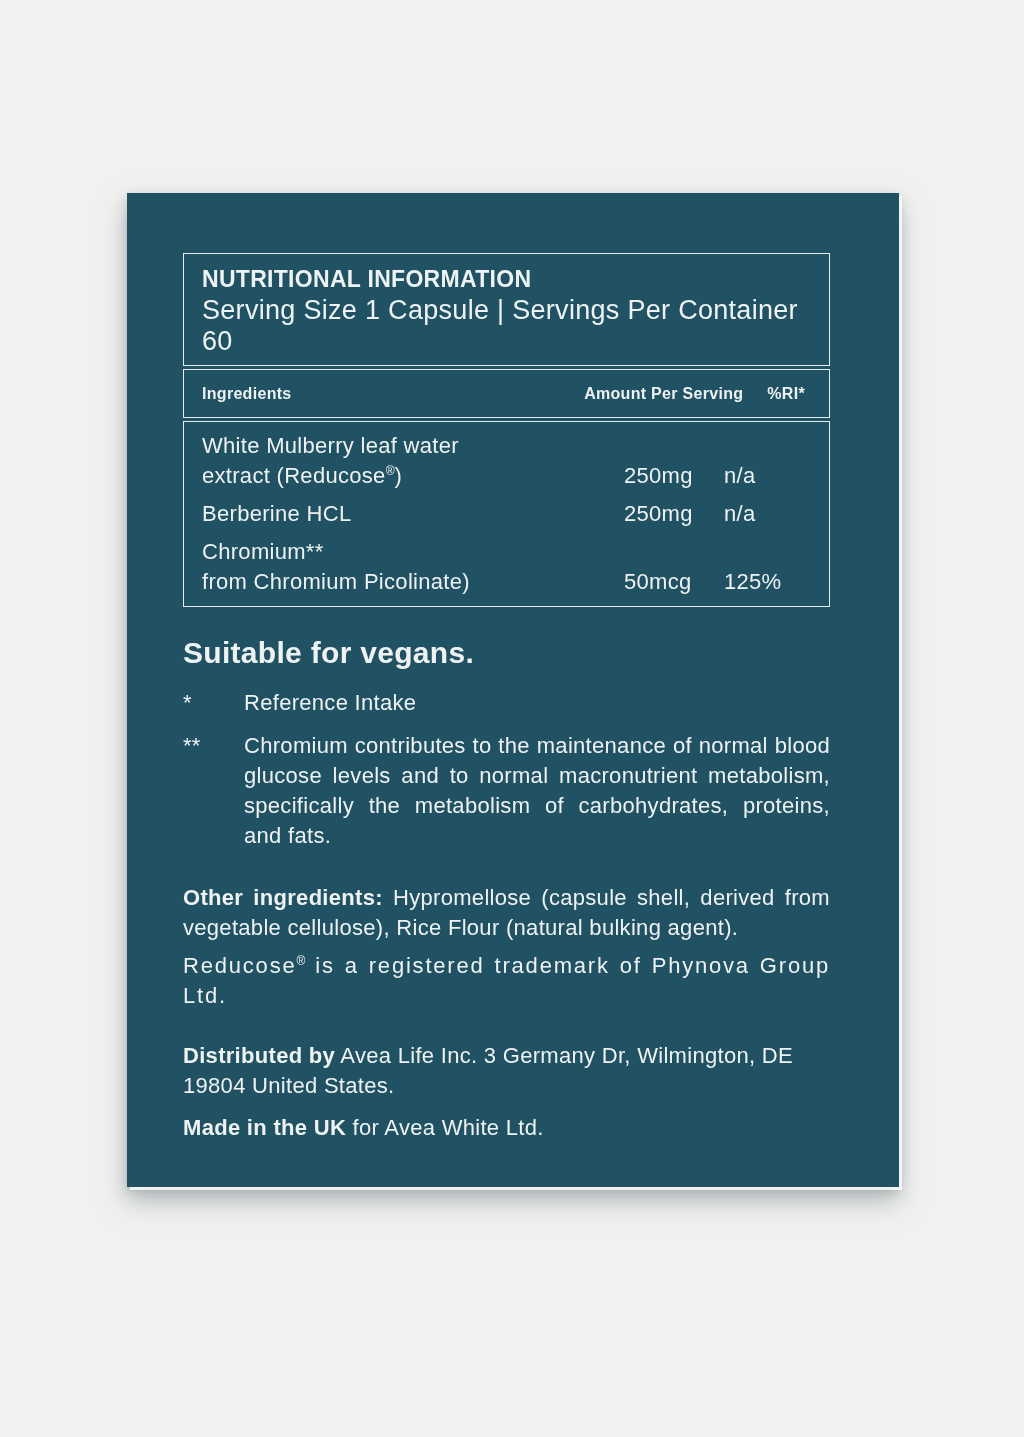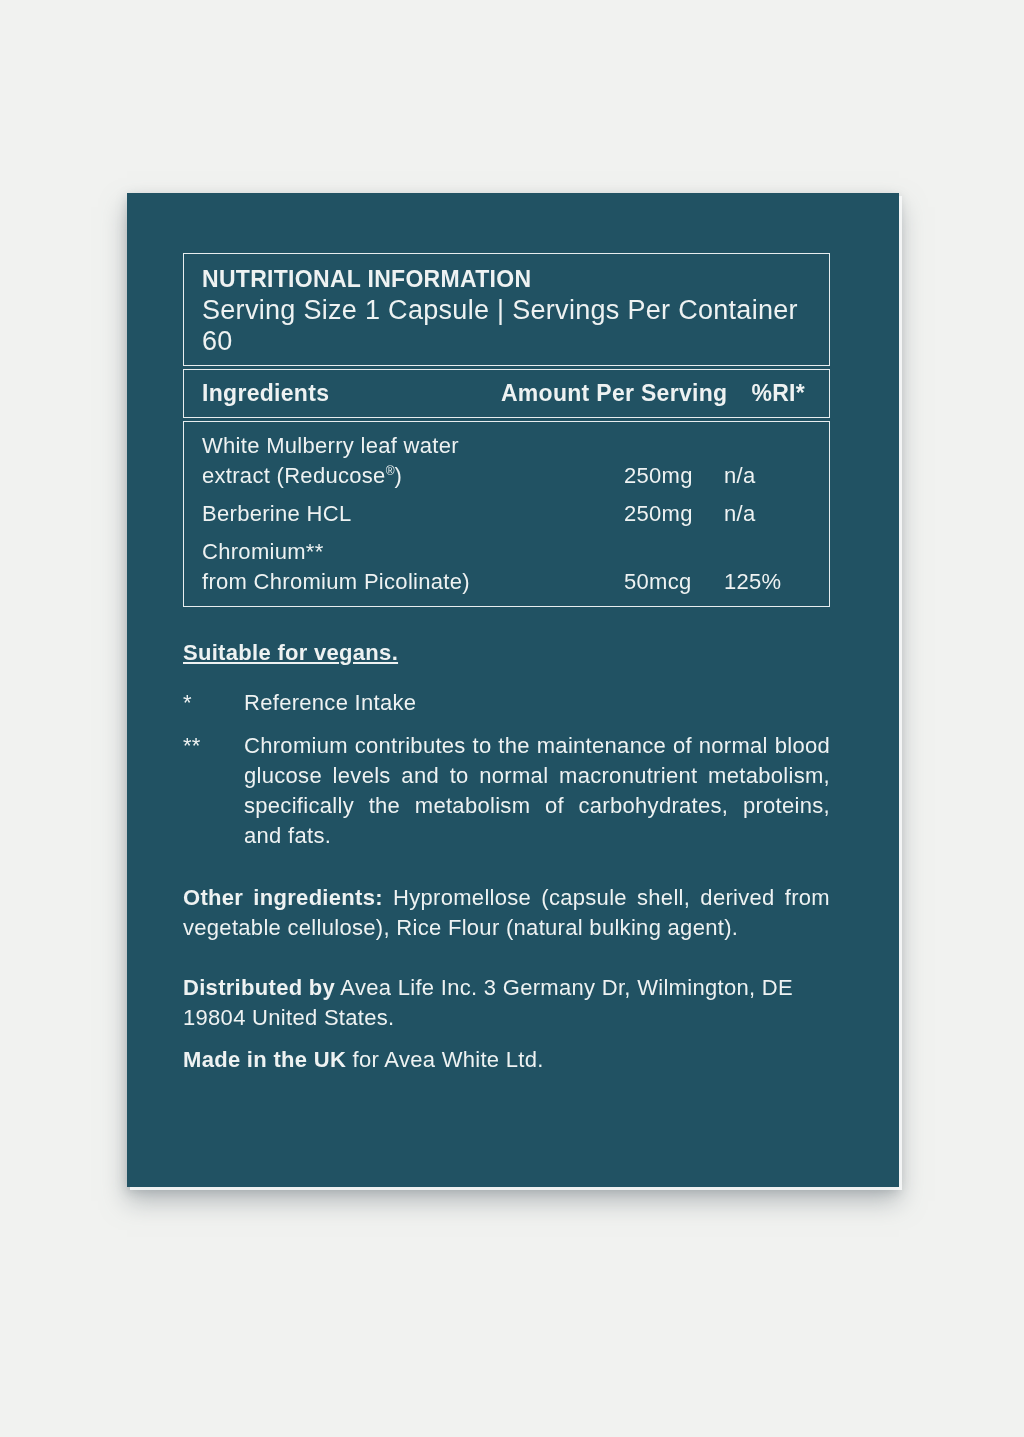--- a/index.html
+++ b/index.html
@@ -29,21 +29,21 @@
   .box {
     border: 1.5px solid var(--border, #e7edef);
     margin-bottom: 3px;
   }
   .title-box { padding: 10px 18px 8px 18px; }
   .t-title   { font-size: 23px; font-weight: bold; line-height: 31px; }
   .t-serving { font-size: 27px; line-height: 31px; }
   .thead {
     display: flex; align-items: center;
     padding: 8px 24px 8px 18px;
-    font-size: 23px; font-weight: bold; line-height: 31px;
+    font-size: 16px; font-weight: bold; line-height: 31px;
   }
   .thead .h-amount { margin-left: auto; }
   .thead .h-ri     { margin-left: 24px; }
   .data-box { padding: 9px 0; font-size: 22px; }
   .trow {
     display: grid;
     grid-template-columns: 1fr 115px 105px;
     align-items: end;
     padding-left: 18px;
   }
@@ -53,21 +53,21 @@
   .trow .ri   { line-height: 30px; padding-right: 24px; }
   sup.reg {
     font-size: 12px;
     vertical-align: super;
     line-height: 0;
     letter-spacing: 0;
   }
   
   .vegan {
     margin-top: 31px;
-    font-size: 22px; font-weight: bold; line-height: 30px; text-decoration: underline;
+    font-size: 30px; font-weight: bold; line-height: 30px;
   }
   .footnote {
     display: grid;
     grid-template-columns: 61px 1fr;
     font-size: 22px; line-height: 30px;
   }
   .fn-1 { margin-top: 20px; }
   .fn-2 { margin-top: 13px; }
   .fn-text { text-align: justify; }
   .para { font-size: 22px; line-height: 30px; }
@@ -135,19 +135,20 @@
       <span class="fn-text">Reference Intake</span>
     </div>
 
     <div class="footnote fn-2">
       <span class="fn-marker">**</span>
       <span class="fn-text">Chromium contributes to the maintenance of normal blood glucose levels and to normal macronutrient metabolism, specifically the metabolism of carbohydrates, proteins, and fats.</span>
     </div>
 
     <p class="para justify other"><b class="lead">Other ingredients:</b> <span>Hypromellose (capsule shell, derived from vegetable cellulose), Rice Flour (natural bulking agent).</span></p>
 
+    <p class="para justify trademark"><span>Reducose</span><sup class="reg">®</sup> <span>is a registered trademark of Phynova Group Ltd.</span></p>
 
     <p class="para distributed"><b class="lead">Distributed by</b> <span>Avea Life Inc. 3 Germany Dr, Wilmington, DE 19804 United States.</span></p>
 
     <p class="para made"><b class="lead">Made in the UK</b> <span>for Avea White Ltd.</span></p>
 
   </div>
 </div>
 
 </body></html>

